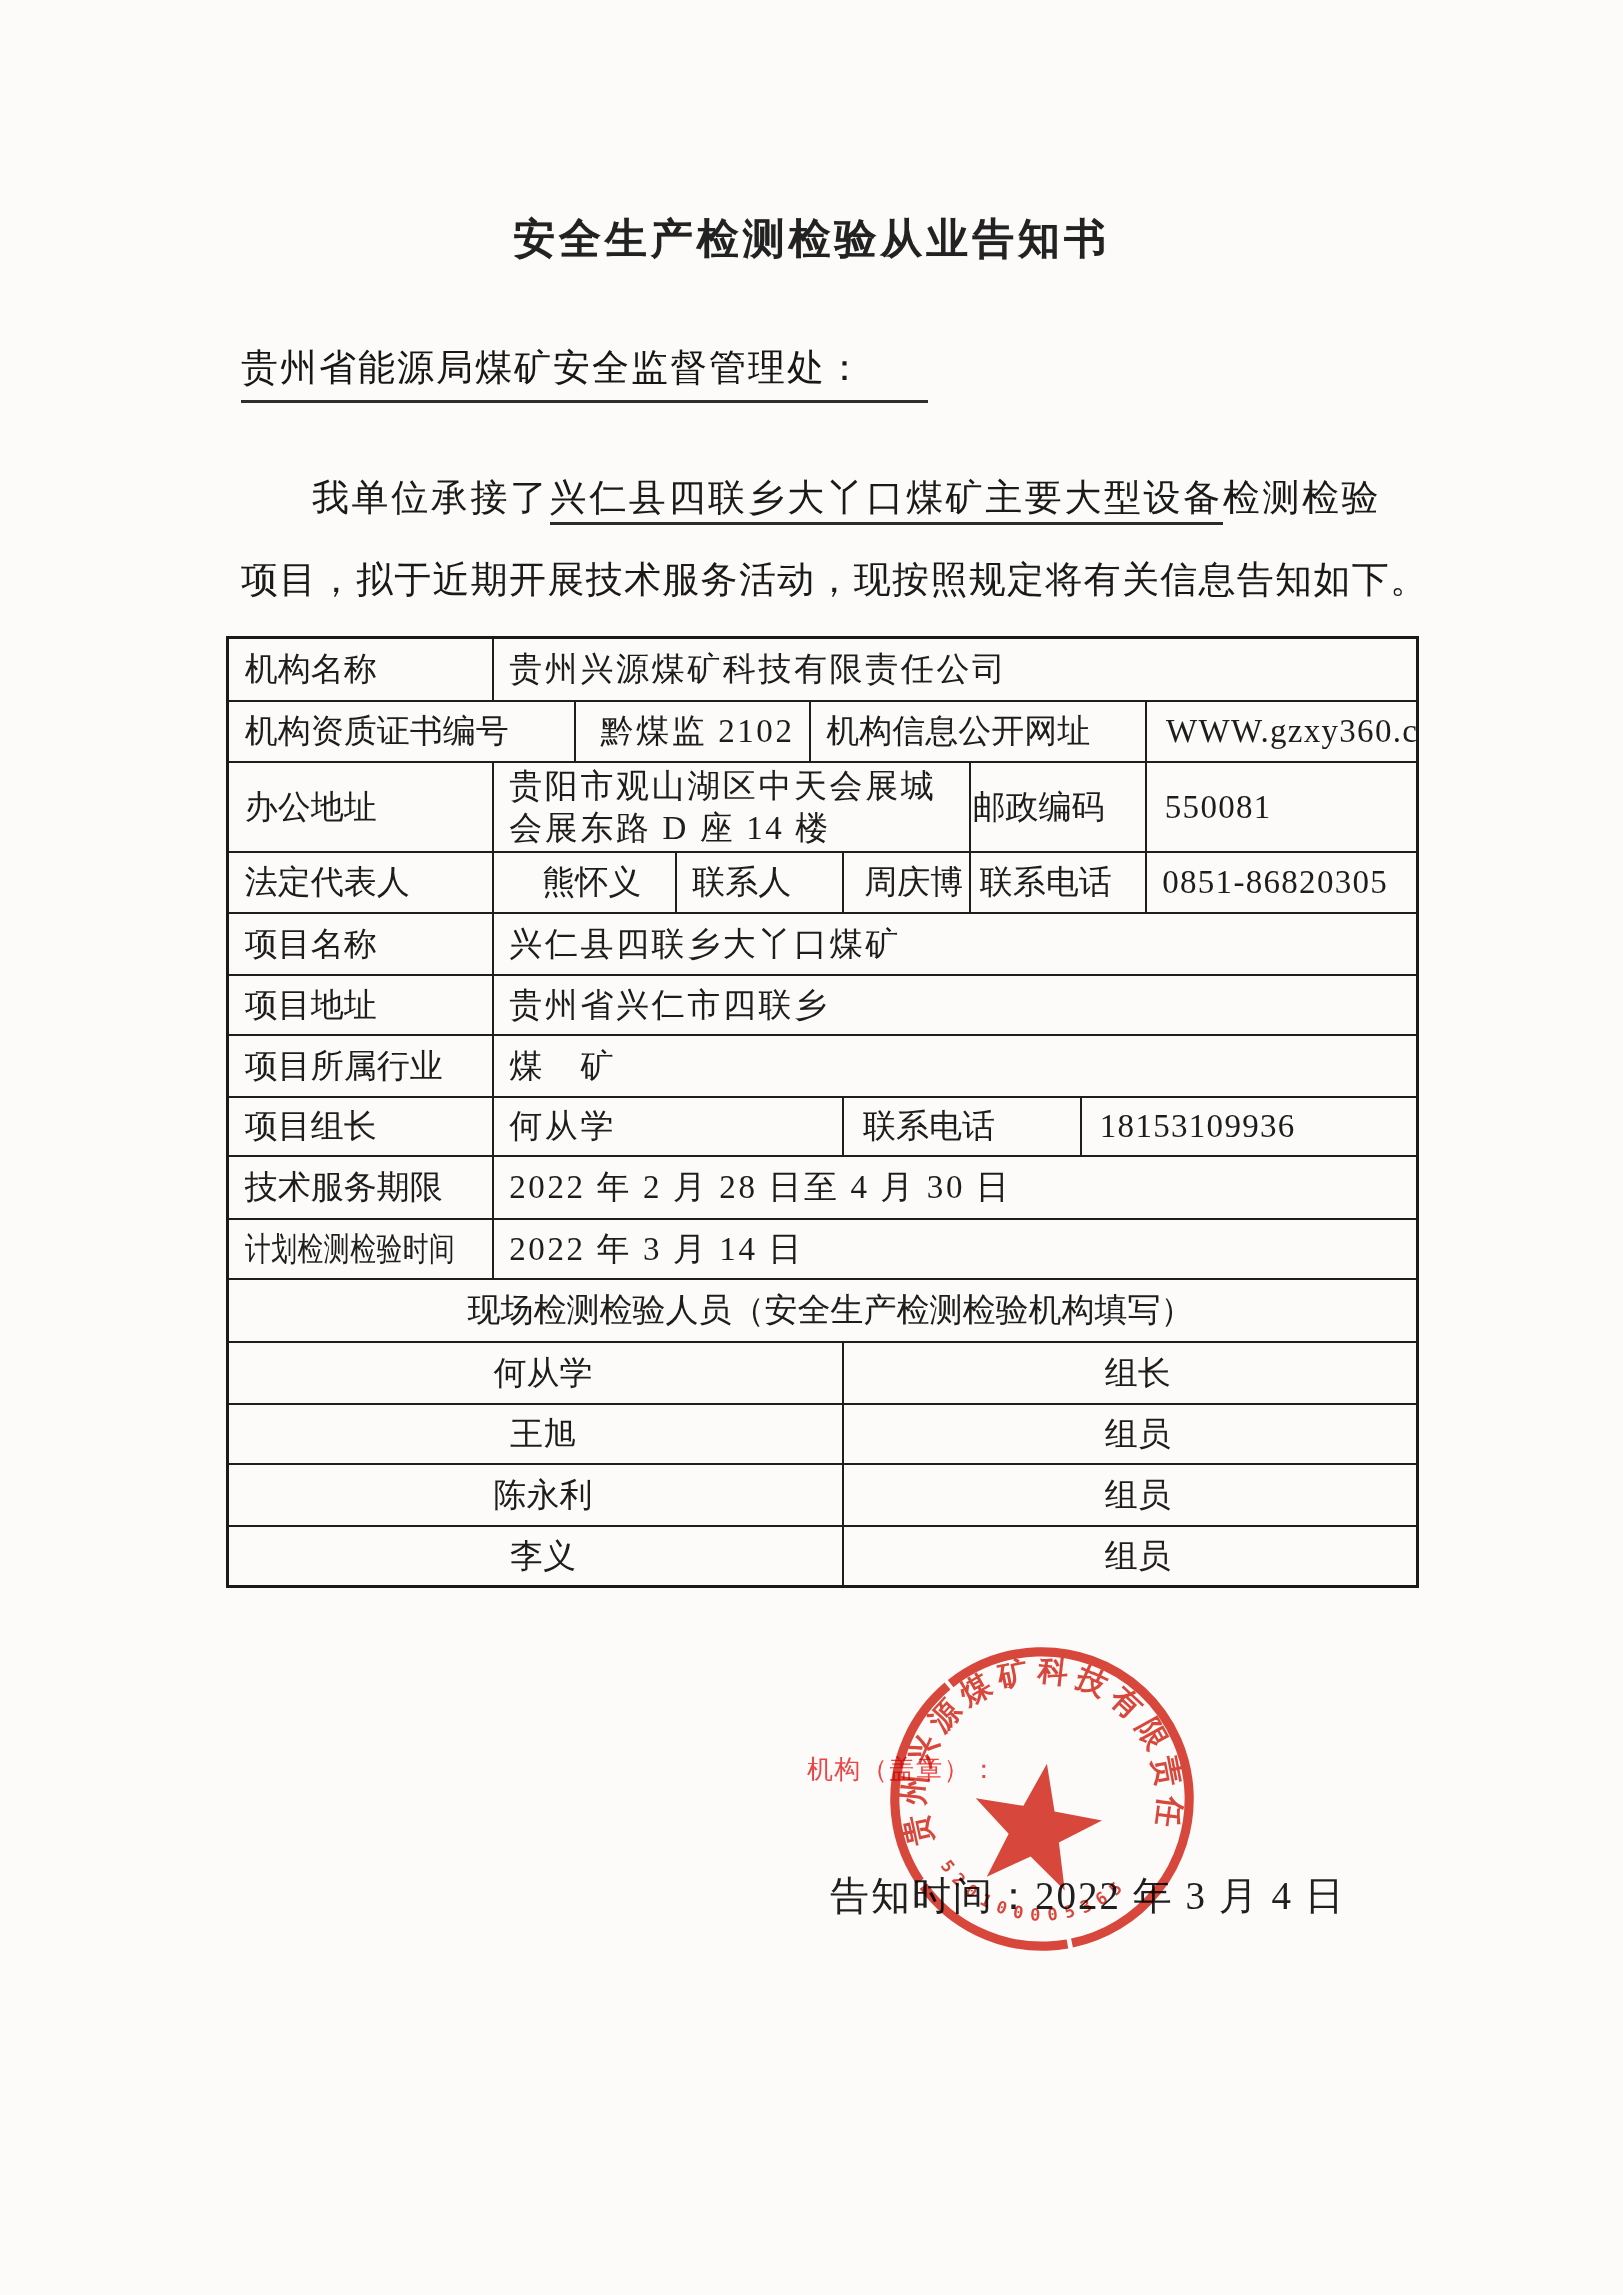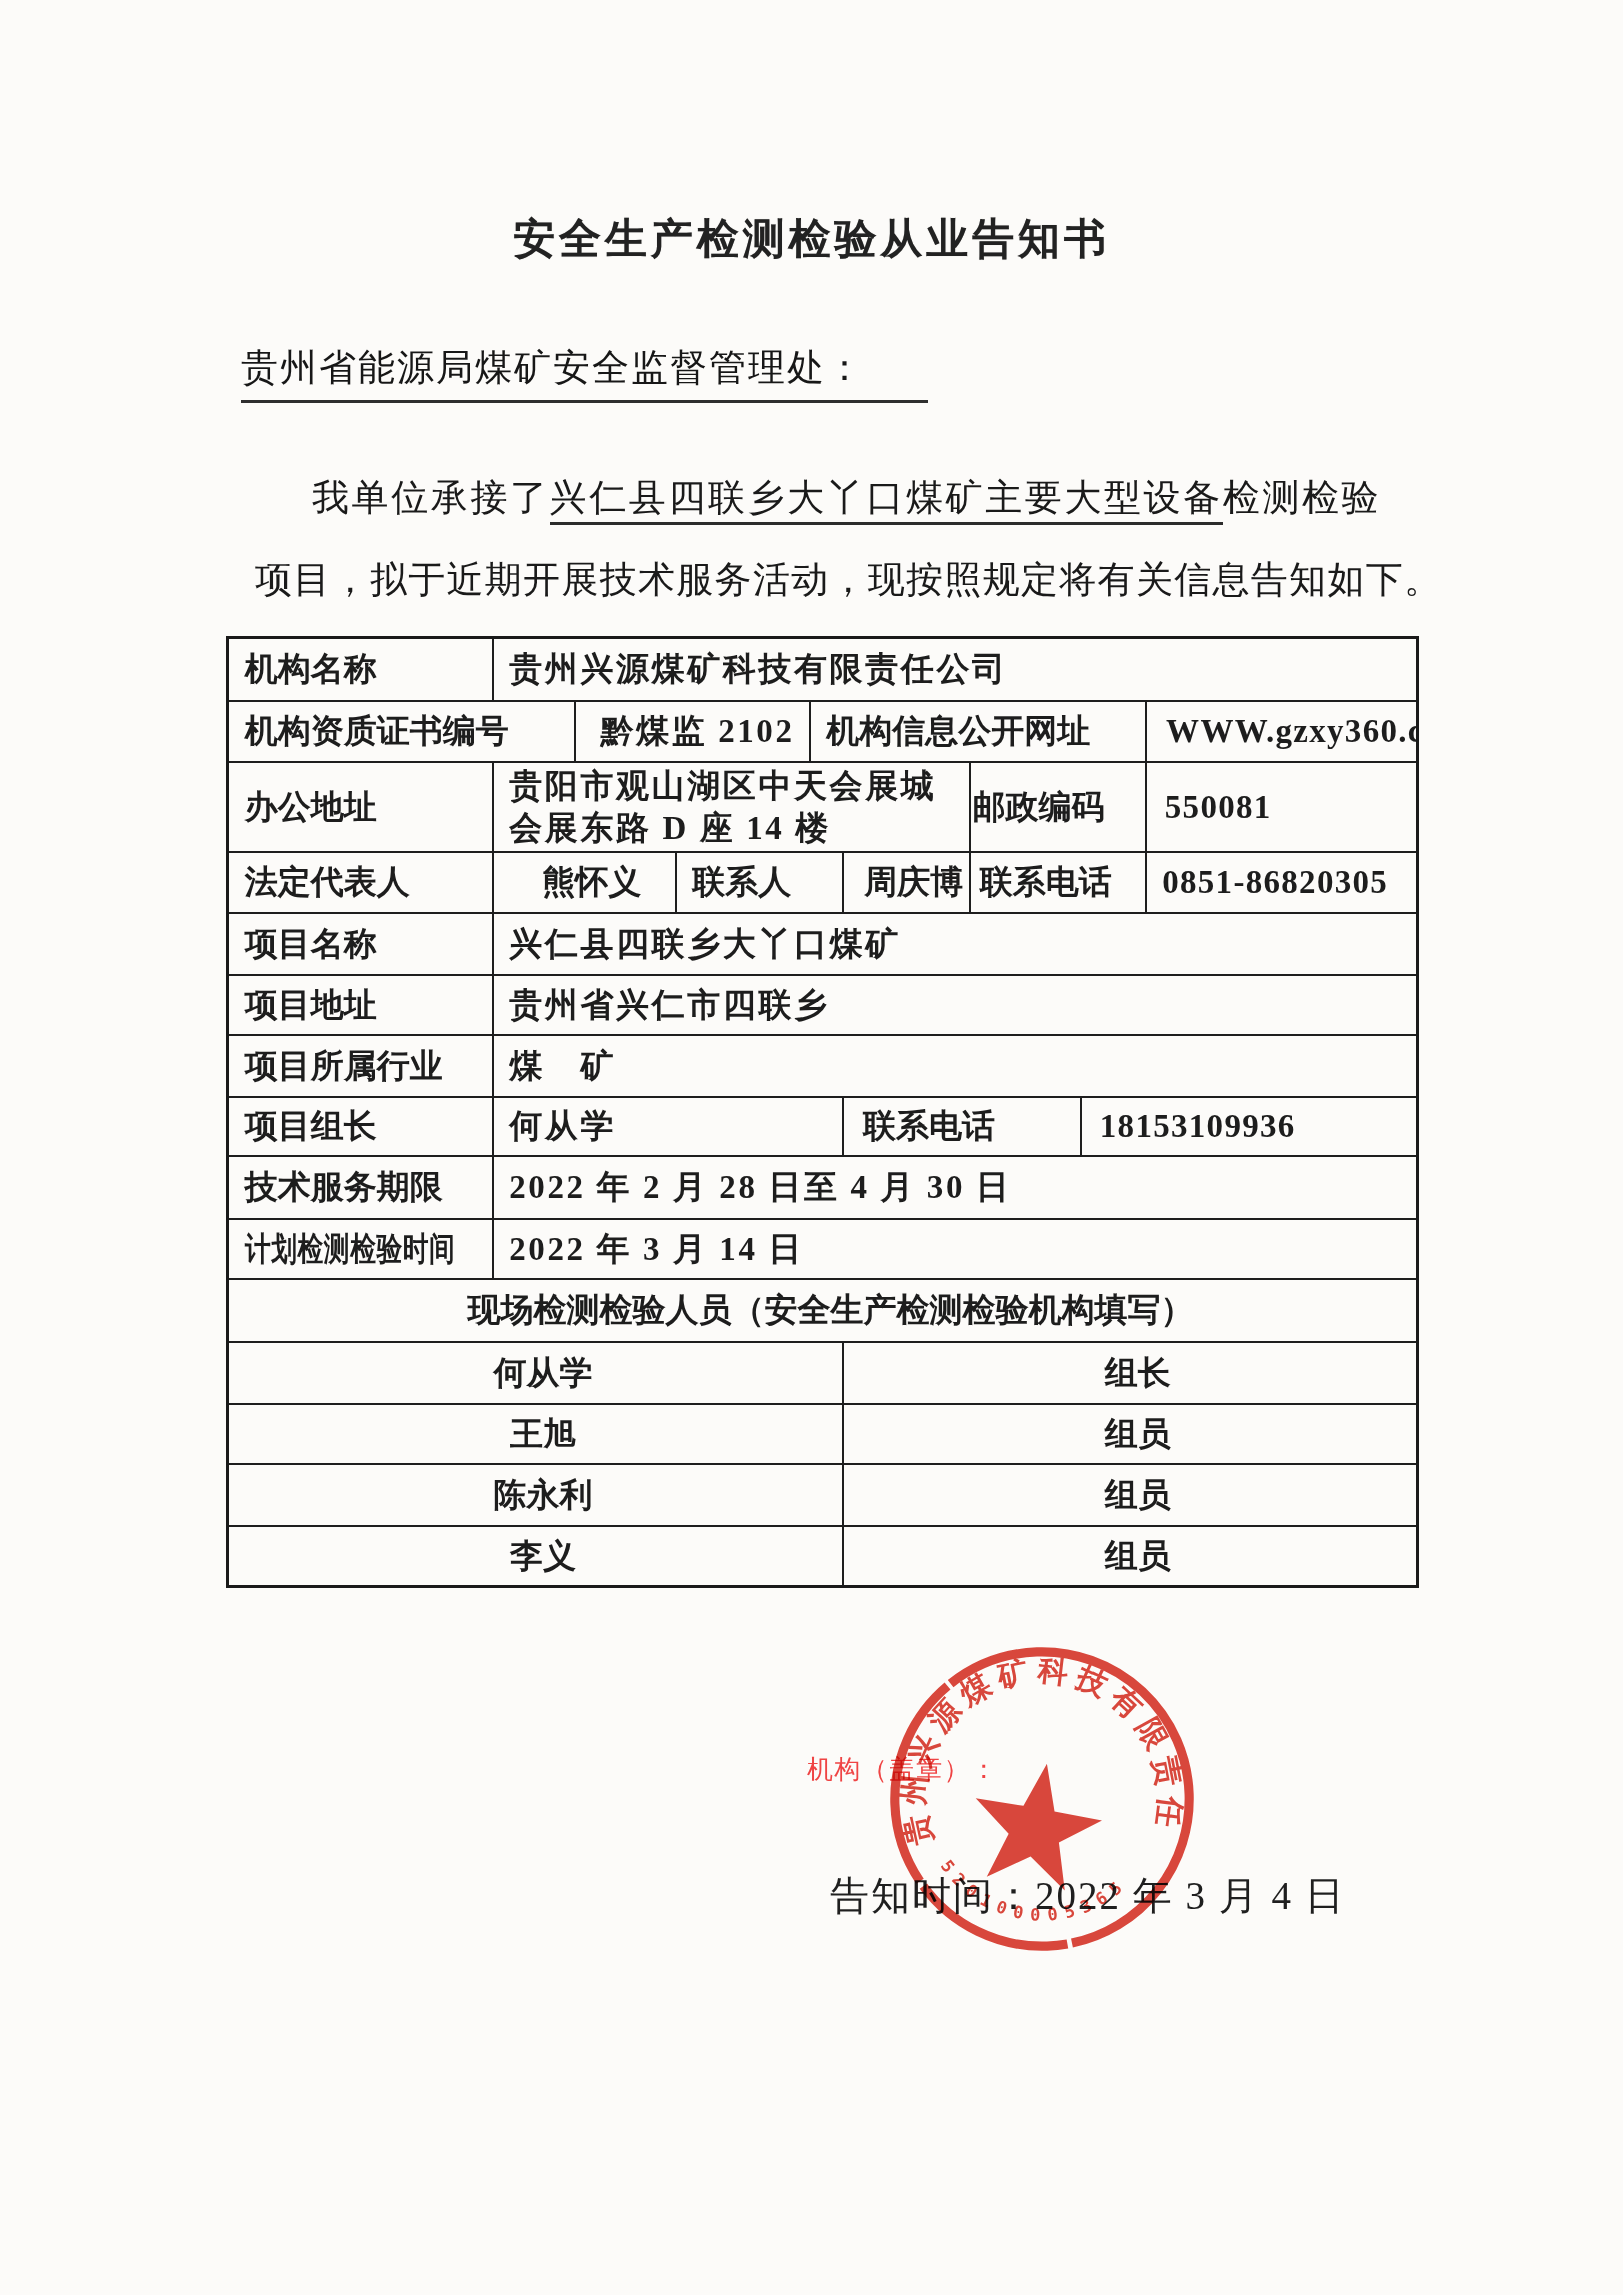--- a/index.html
+++ b/index.html
@@ -20,37 +20,37 @@
   }
   .addressee{
     position:absolute;top:343px;left:241px;
     font-size:37px;letter-spacing:2px;
     border-bottom:3.3px solid #2f2f2f;
     padding:0 63px 6.5px 0;
     color:#171717;
   }
   .para-line{position:absolute;font-size:37px;color:#1a1a1a;white-space:nowrap;}
   .para-line1{top:473px;left:312px;letter-spacing:2.6px;}
-  .para-line2{top:555px;left:241px;letter-spacing:1.3px;margin-left:14px;}
+  .para-line2{top:555px;left:241px;letter-spacing:1.3px;}
   .u{border-bottom:3.3px solid #2c2c2c;padding-bottom:3.9px;}
 
   table.info{
     position:absolute;left:226px;top:636px;
     border-collapse:collapse;table-layout:fixed;
     width:1191px;
     font-size:33px;color:#1d1d1d;
   }
   table.info td{
     border:2px solid #1e1e1e;
     padding:0 0 0 15.7px;
     vertical-align:middle;
     overflow:hidden;
   }
   table.info tr{border-top:2.6px solid #1e1e1e;border-bottom:2.6px solid #1e1e1e;}
-  table.info{border:3.3px solid #1a1a1a;font-weight:bold;}
+  table.info{border:3.3px solid #1a1a1a;}
   td.ctr{text-align:center;padding:0;}
   td.val{letter-spacing:2.6px;}
   .squish{display:inline-block;transform:scaleX(0.78);transform-origin:left center;white-space:nowrap;letter-spacing:0.7px;}
   .addr{line-height:42px;letter-spacing:2.6px;}
   .num{letter-spacing:1.3px;}
   .pad55{padding-left:36px;}
   .h93{height:61px}.h90{height:59px}.h134{height:88px}.h91{height:60px}
   .h88{height:58px}.h87{height:57px}.h89{height:58px}
 
   .seal-label{

